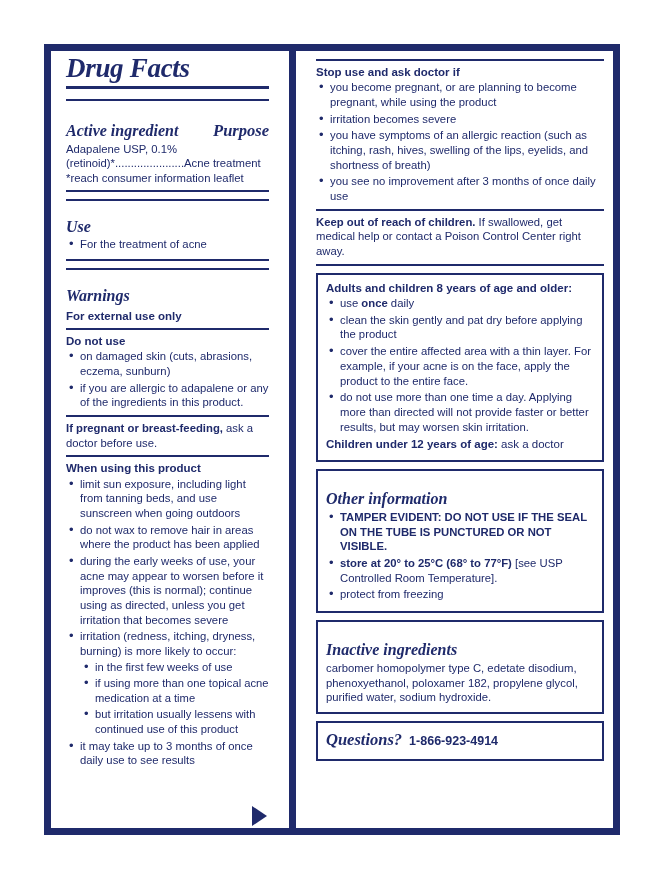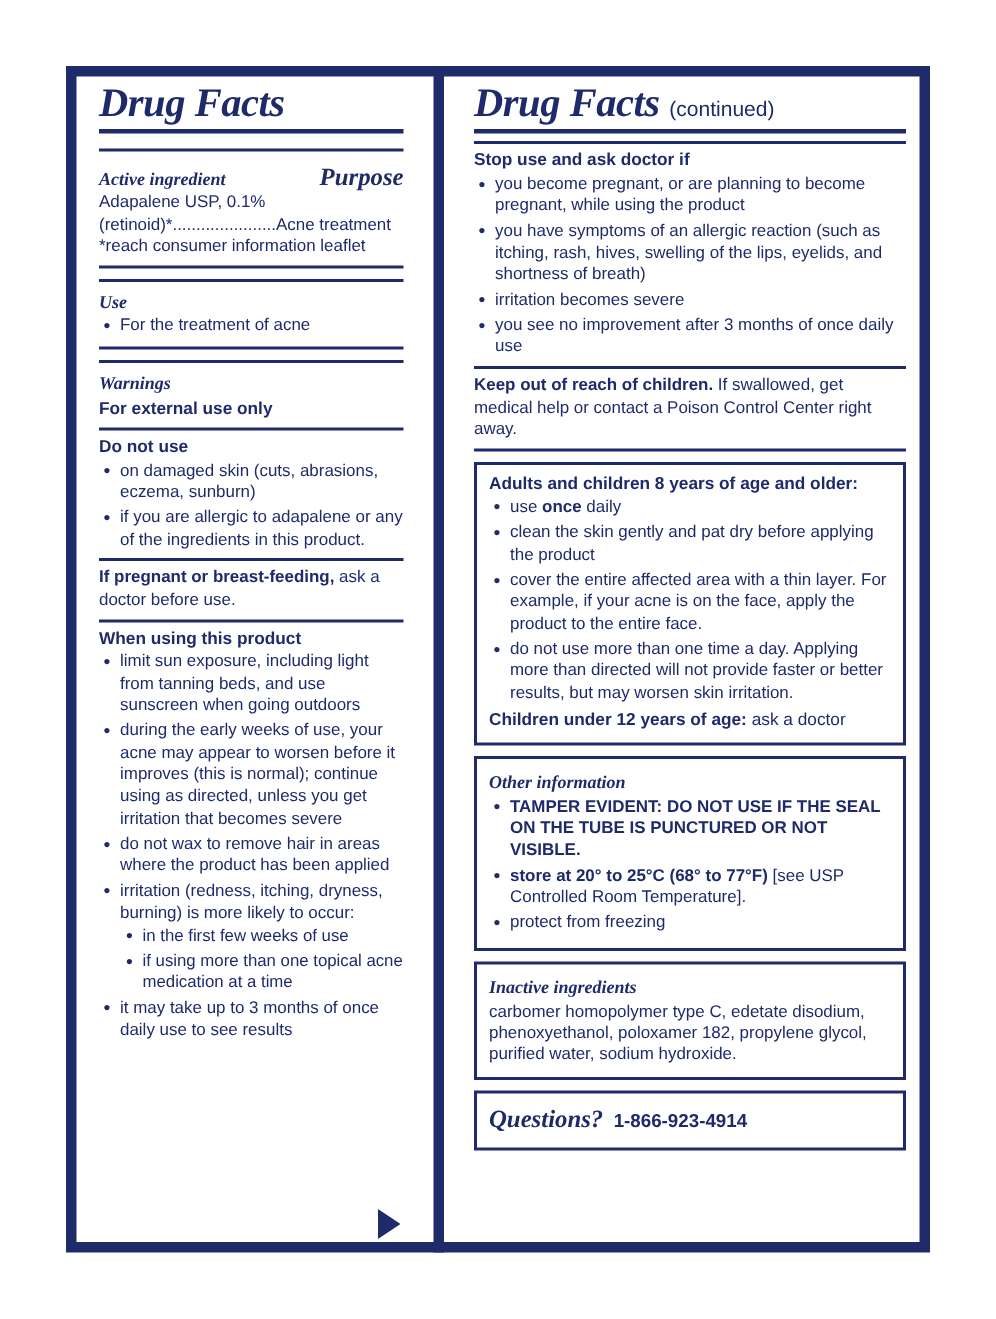--- a/index.html
+++ b/index.html
@@ -84,23 +84,23 @@
     letter-spacing: 0;
   }
   .title-rule {
     border-bottom: 3.5px solid #1f2a6b;
     margin-bottom: 5px;
   }
   .sec-head {
     font-family: "Liberation Serif", serif;
     font-style: italic;
     font-weight: bold;
-    font-size: 12px;
+    font-size: 16px;
     line-height: 1.15;
-    margin: 4px 0 1px 0;
+    margin: 14px 0 1px 0;
   }
   .sec-head-row {
     display: flex;
     justify-content: space-between;
     align-items: baseline;
     gap: 6px;
   }
   .sec-head-row .purpose {
     font-family: "Liberation Serif", serif;
     font-style: italic;
@@ -245,56 +245,50 @@
 
         <div class="inline-note">
           <span class="bold">If pregnant or breast-feeding,</span><span> ask a doctor before use.</span>
         </div>
 
         <div class="hr-thin"></div>
 
         <div class="sub-head tight">When using this product</div>
         <ul>
           <li>limit sun exposure, including light from tanning beds, and use sunscreen when going outdoors</li>
+          <li>do not wax to remove hair in areas where the product has been applied</li>
           <li>during the early weeks of use, your acne may appear to worsen before it improves (this is normal); continue using as directed, unless you get irritation that becomes severe</li>
-          <li>do not wax to remove hair in areas where the product has been applied</li>
           <li>
             <span>irritation (redness, itching, dryness, burning) is more likely to occur:</span>
             <ul class="sub">
               <li>in the first few weeks of use</li>
               <li>if using more than one topical acne medication at a time</li>
+              <li>but irritation usually lessens with continued use of this product</li>
             </ul>
           </li>
           <li>it may take up to 3 months of once daily use to see results</li>
         </ul>
       </div>
 
       <div class="arrow"></div>
     </div>
   </div>
 
   <div class="col col-right">
 
-    <div>
-      <div class="title">
-        <span>Drug Facts</span>
-        <span class="cont">(continued)</span>
-      </div>
-      <div class="title-rule"></div>
-    </div>
 
     <div class="block" style="border-top:none;padding-top:0;">
 
       <div class="hr-thin"></div>
 
       <div class="sub-head tight">Stop use and ask doctor if</div>
       <ul>
         <li>you become pregnant, or are planning to become pregnant, while using the product</li>
+        <li>irritation becomes severe</li>
         <li>you have symptoms of an allergic reaction (such as itching, rash, hives, swelling of the lips, eyelids, and shortness of breath)</li>
-        <li>irritation becomes severe</li>
         <li>you see no improvement after 3 months of once daily use</li>
       </ul>
 
       <div class="hr-thin"></div>
 
       <div class="inline-note">
         <span class="bold">Keep out of reach of children.</span><span> If swallowed, get medical help or contact a Poison Control Center right away.</span>
       </div>
     </div>
 

